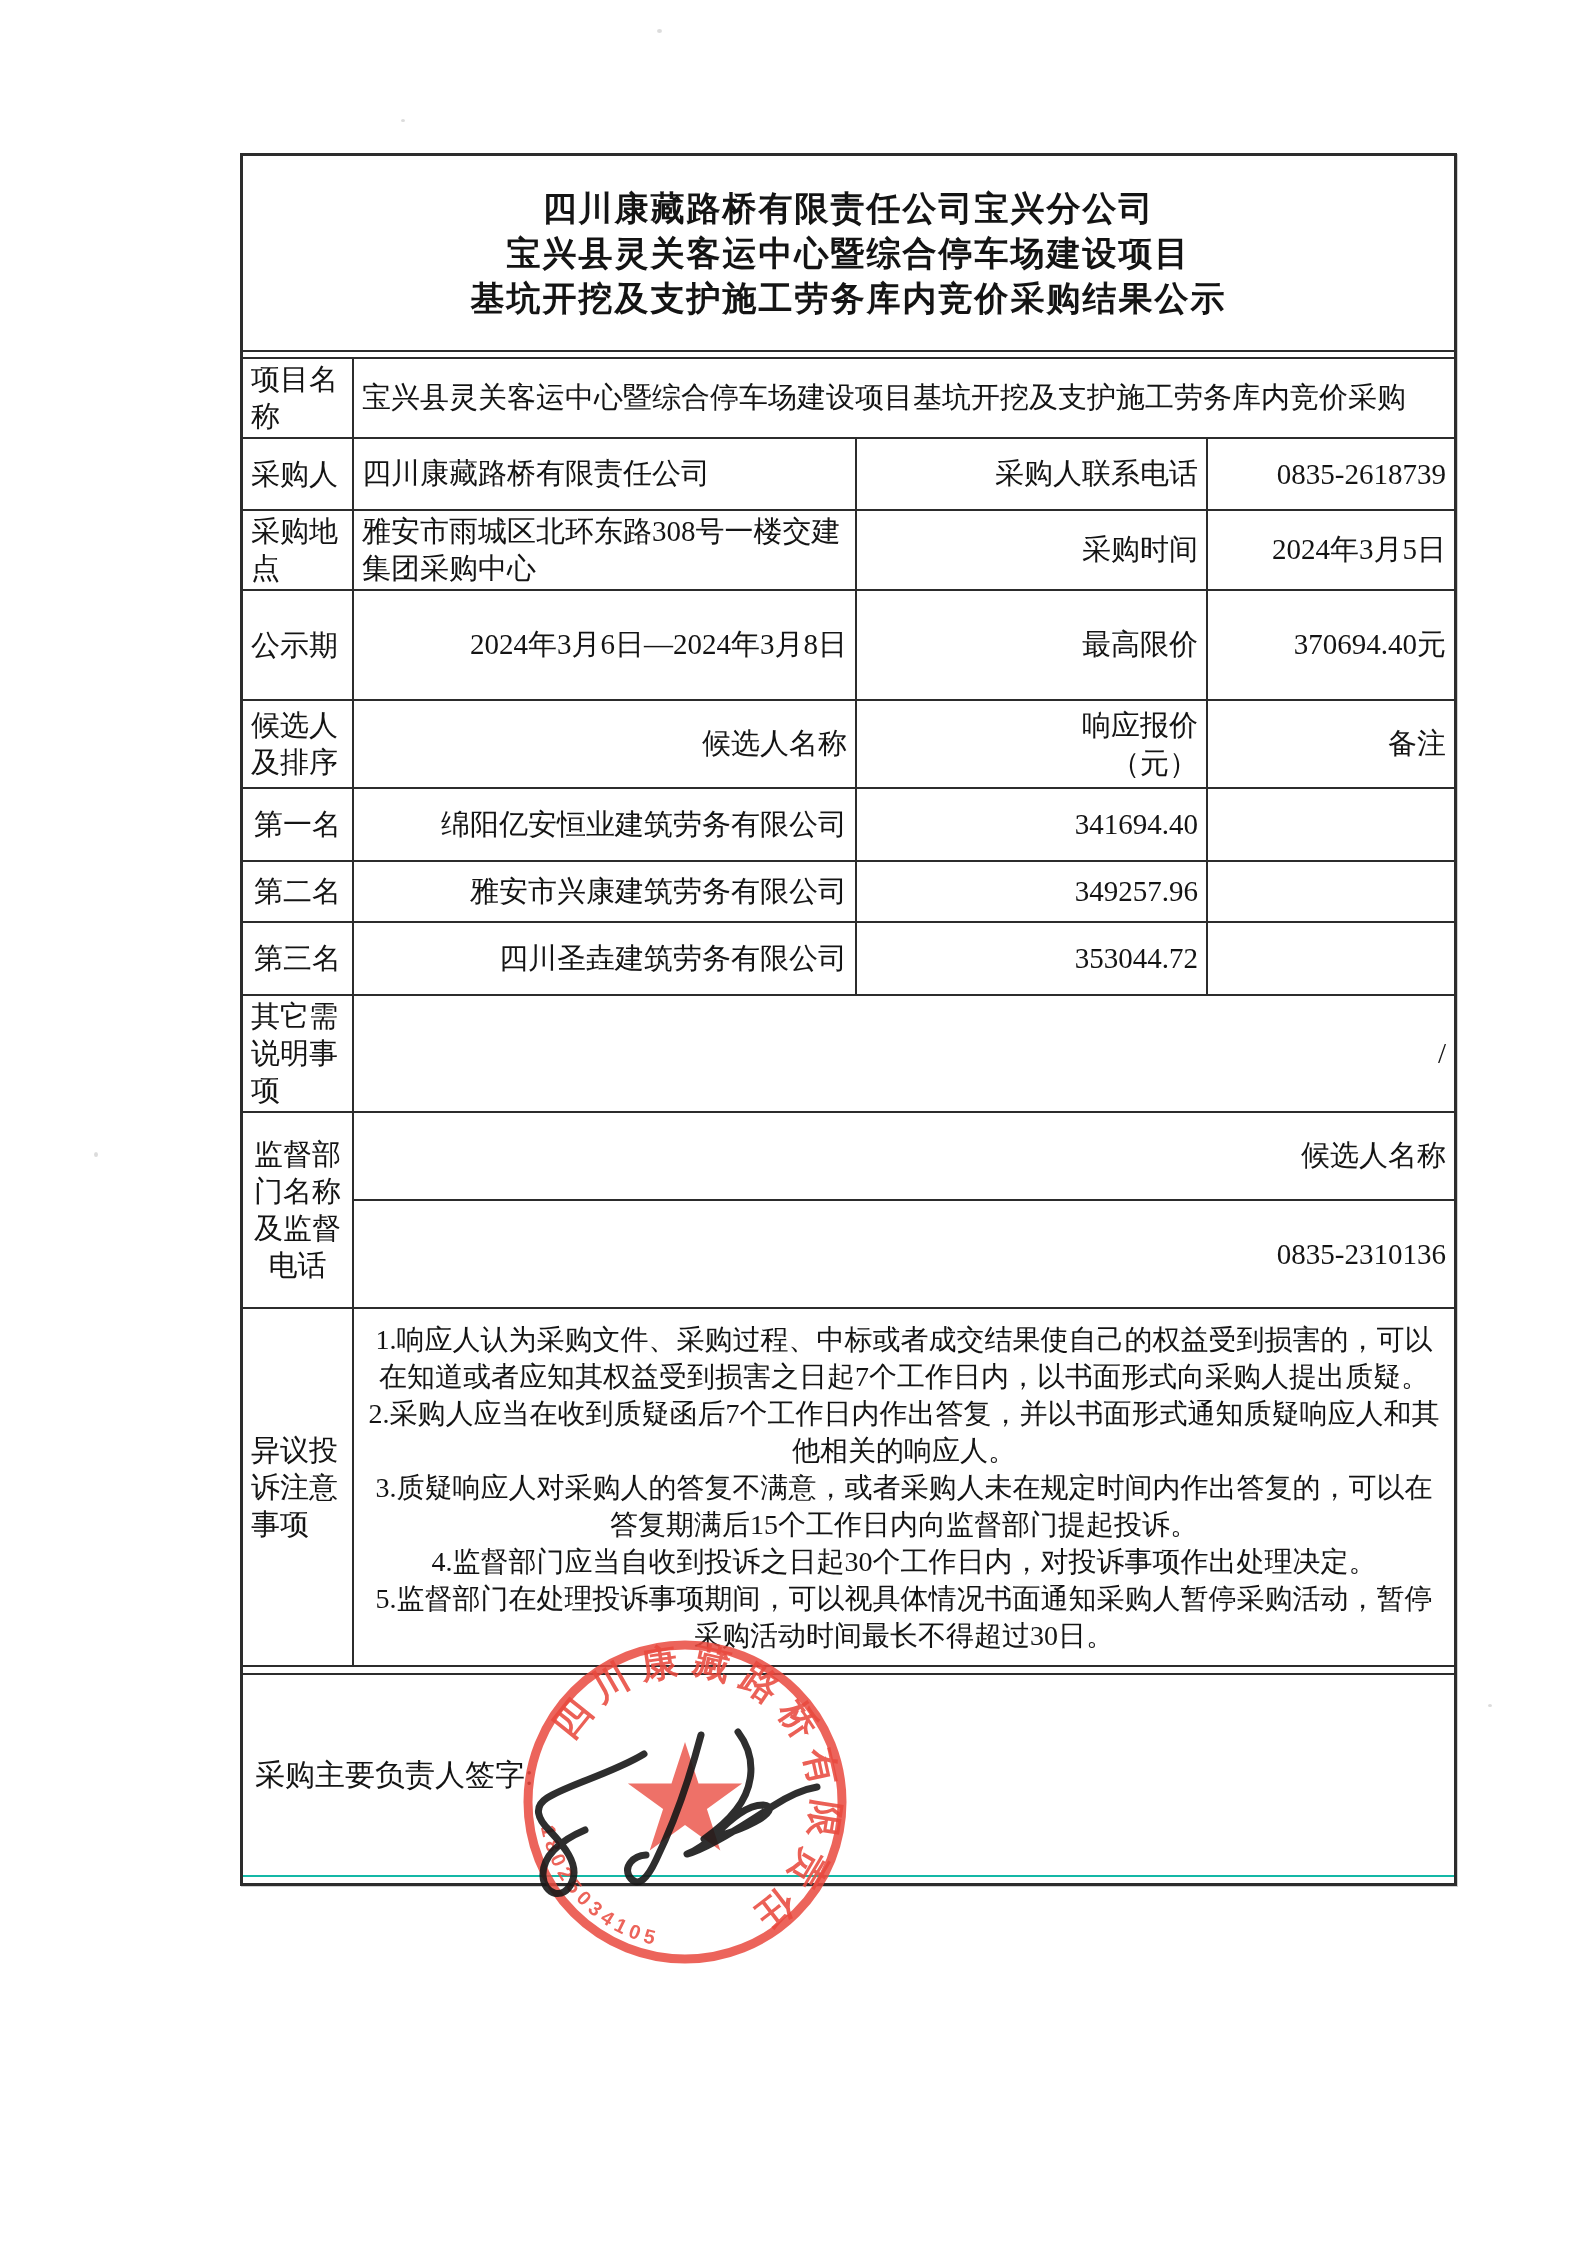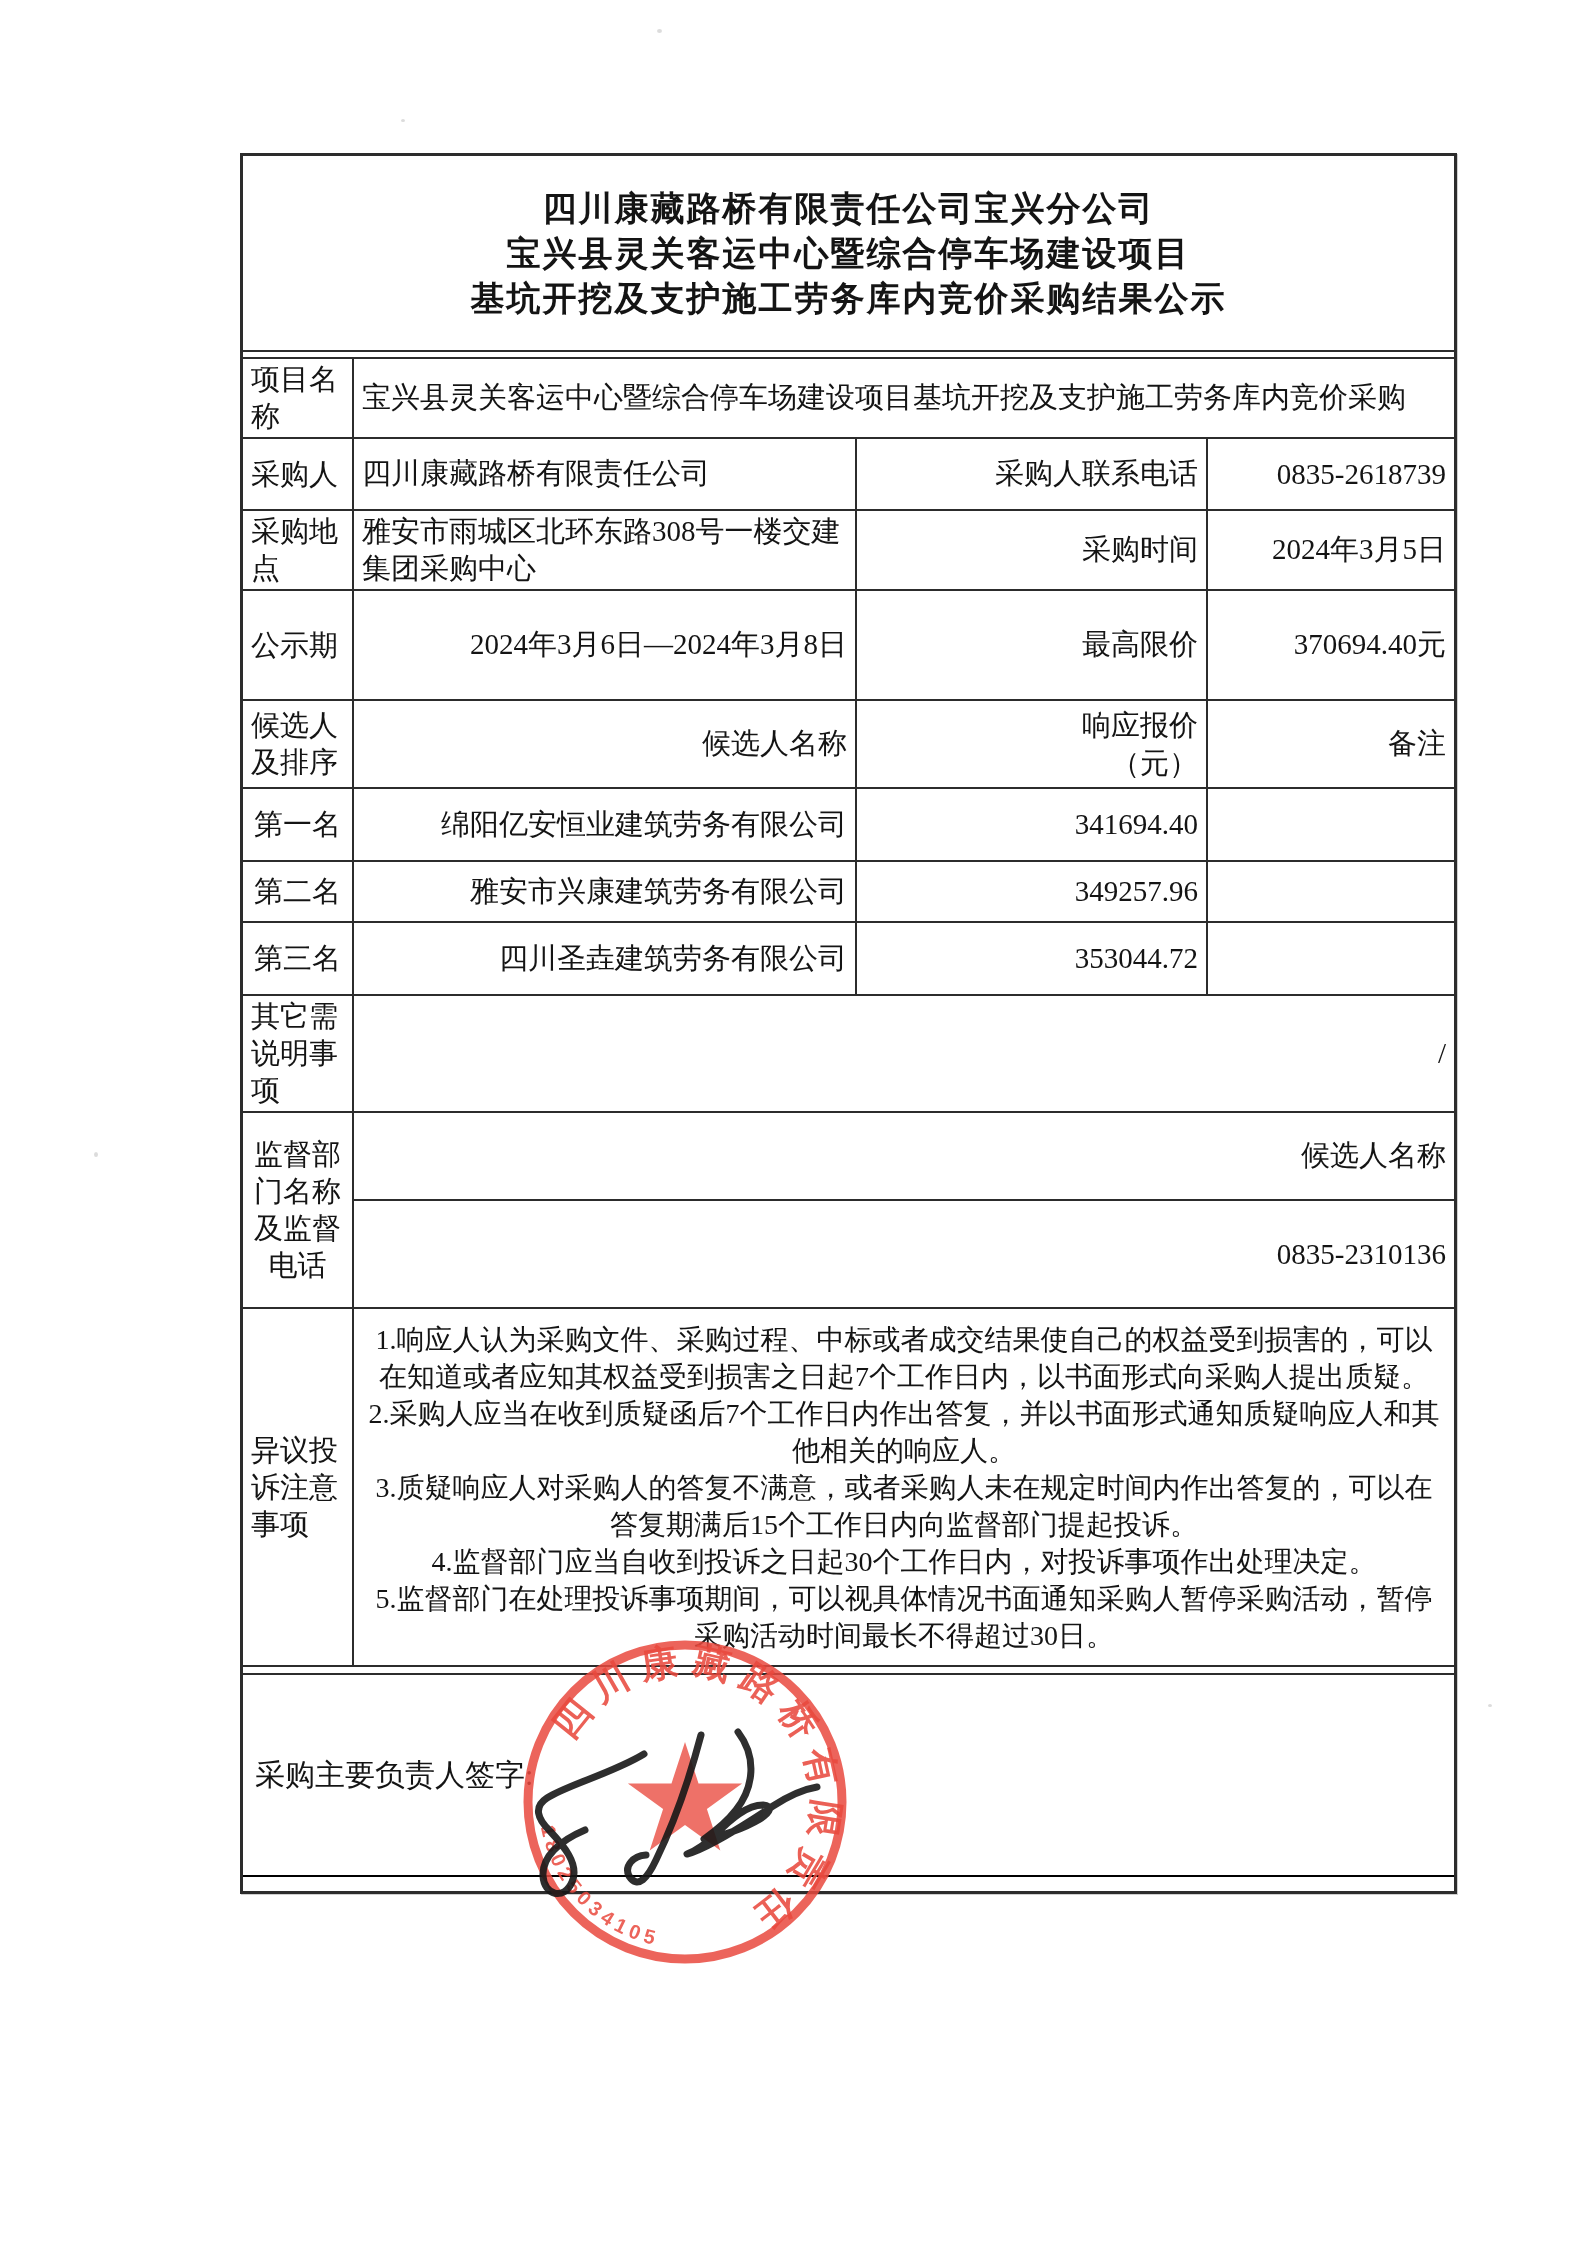--- a/index.html
+++ b/index.html
@@ -11,21 +11,21 @@
     color:#141414;
     overflow:hidden;
   }
   
   .sheet{
     position:absolute;left:240px;top:153px;width:1217px;
     border:3px solid #2c2c2c;
     box-shadow:1px 1px 0 #cfcfcf;
     background:#fff;
     box-sizing:border-box;
-    padding-bottom:14px;
+    padding-bottom:6px;
   }
   .title-block{
     height:194px;border-bottom:2px solid #2c2c2c;
     display:flex;flex-direction:column;justify-content:center;align-items:center;
     font-family:"Liberation Sans","DejaVu Sans",sans-serif;
     font-weight:700;font-size:34px;line-height:45px;letter-spacing:2px;
   }
   .dbl-gap{height:5px;}
   table.grid{
     border-collapse:collapse;table-layout:fixed;width:100%;
@@ -43,21 +43,21 @@
   table.grid tr:first-child > td{border-top-width:2px;}
   td.lab{white-space:pre-line;line-height:37px;padding-left:6px;padding-right:4px;border-radius:24px;}
   td.c{text-align:right;}
   td.rank{text-align:center;}
   .preline{white-space:pre-line;line-height:38px;}
   .notice{line-height:37px;font-size:28px;padding:4px 2px;text-align:center;}
   .notice div{margin:0;}
   
   .sig-block{
     border-top:2px solid #2c2c2c;
-    border-bottom:2px solid #000000;
+    border-bottom:2px solid #14b8a6;
     margin-top:6px;height:204px;
     display:flex;align-items:center;
     font-size:30px;
     padding-left:12px;box-sizing:border-box;
   }
   
   .stamp-wrap{position:absolute;left:495px;top:1617px;width:380px;height:380px;pointer-events:none;}
   .stamp-wrap svg{display:block;}
   
   .speck{position:absolute;border-radius:50%;background:#9a9a9a;opacity:.35;}

